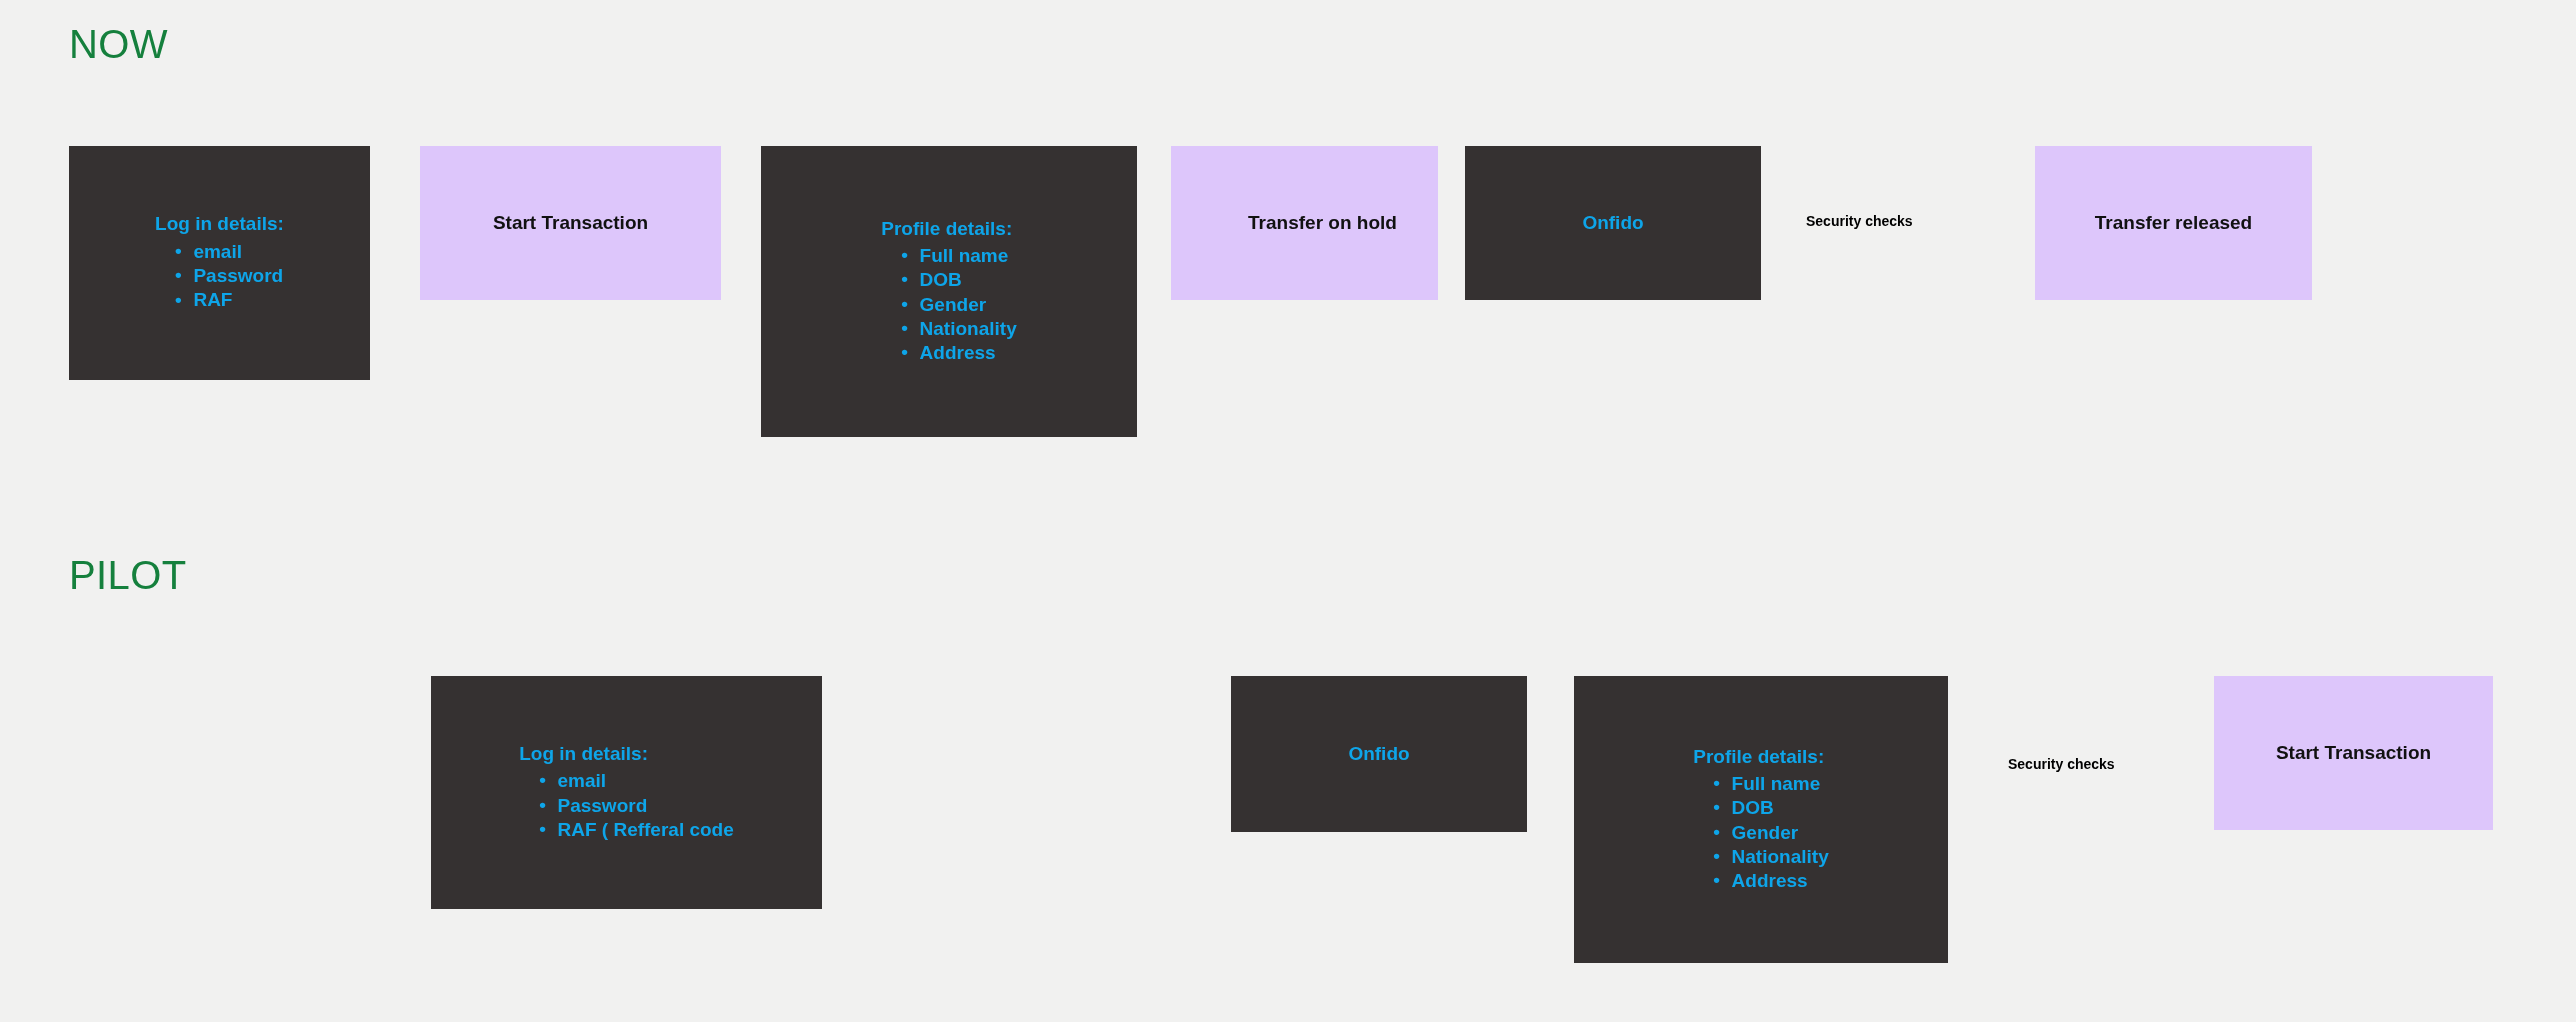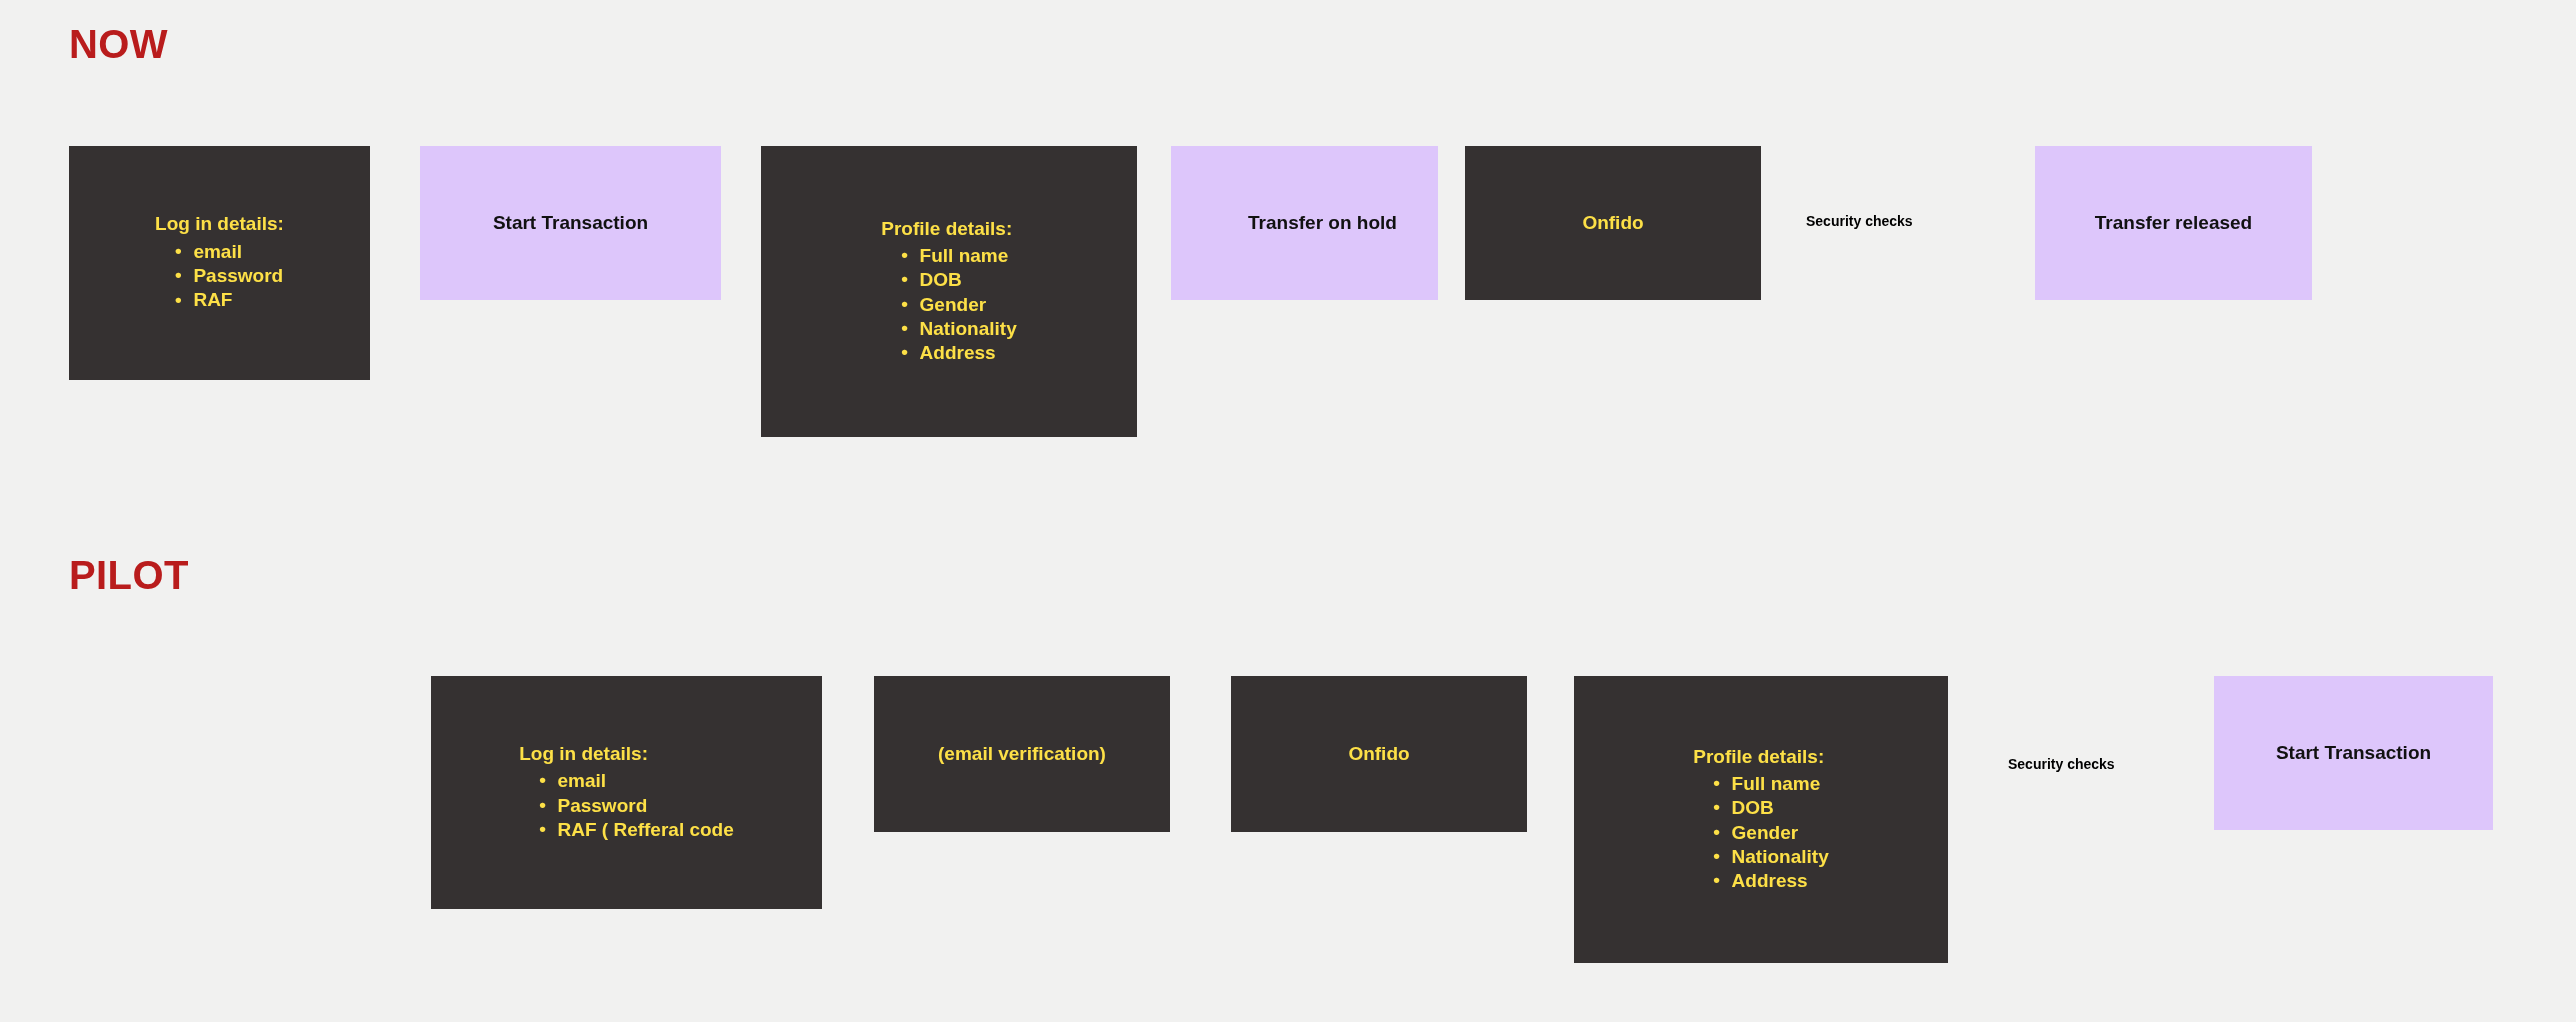--- a/index.html
+++ b/index.html
@@ -16,25 +16,25 @@
     position: relative;
     width: 2576px;
     height: 1022px;
     background: #f1f1f0;
     overflow: hidden;
   }
 
   
   .section-title {
     position: absolute;
-    font-weight: 700;
+    font-weight: 400;
     font-size: 40px;
     line-height: 1;
     letter-spacing: 0.4px;
-    color: #b91c1c;
+    color: #15803d;
     white-space: nowrap;
   }
 
   
   .card {
     position: absolute;
     box-sizing: border-box;
     display: flex;
     align-items: center;
     justify-content: center;
@@ -42,21 +42,21 @@
   .card.dark {
     background: #353131;
   }
   .card.purple {
     background: #ddc6fb;
   }
   .card-inner {
     display: block;
     text-align: left;
   }
-  .card.dark .card-inner { color: #fde047; }
+  .card.dark .card-inner { color: #0ea5e9; }
   .card.purple .card-inner { color: #111111; }
 
   .card-title {
     font-size: 19px;
     font-weight: 700;
     line-height: 1.15;
     white-space: nowrap;
   }
   .card-label {
     font-size: 19px;
@@ -161,25 +161,20 @@
     <div class="card-inner">
       <div class="card-title">Log in details:</div>
       <ul class="bullets">
         <li>email</li>
         <li>Password</li>
         <li>RAF ( Refferal code</li>
       </ul>
     </div>
   </div>
 
-  <div class="card dark" style="left:874px; top:676px; width:296px; height:156px;">
-    <div class="card-inner">
-      <div class="card-label">(email verification)</div>
-    </div>
-  </div>
 
   <div class="card dark" style="left:1231px; top:676px; width:296px; height:156px;">
     <div class="card-inner">
       <div class="card-label">Onfido</div>
     </div>
   </div>
 
   <div class="card dark" style="left:1574px; top:676px; width:374px; height:287px;">
     <div class="card-inner">
       <div class="card-title">Profile details:</div>

